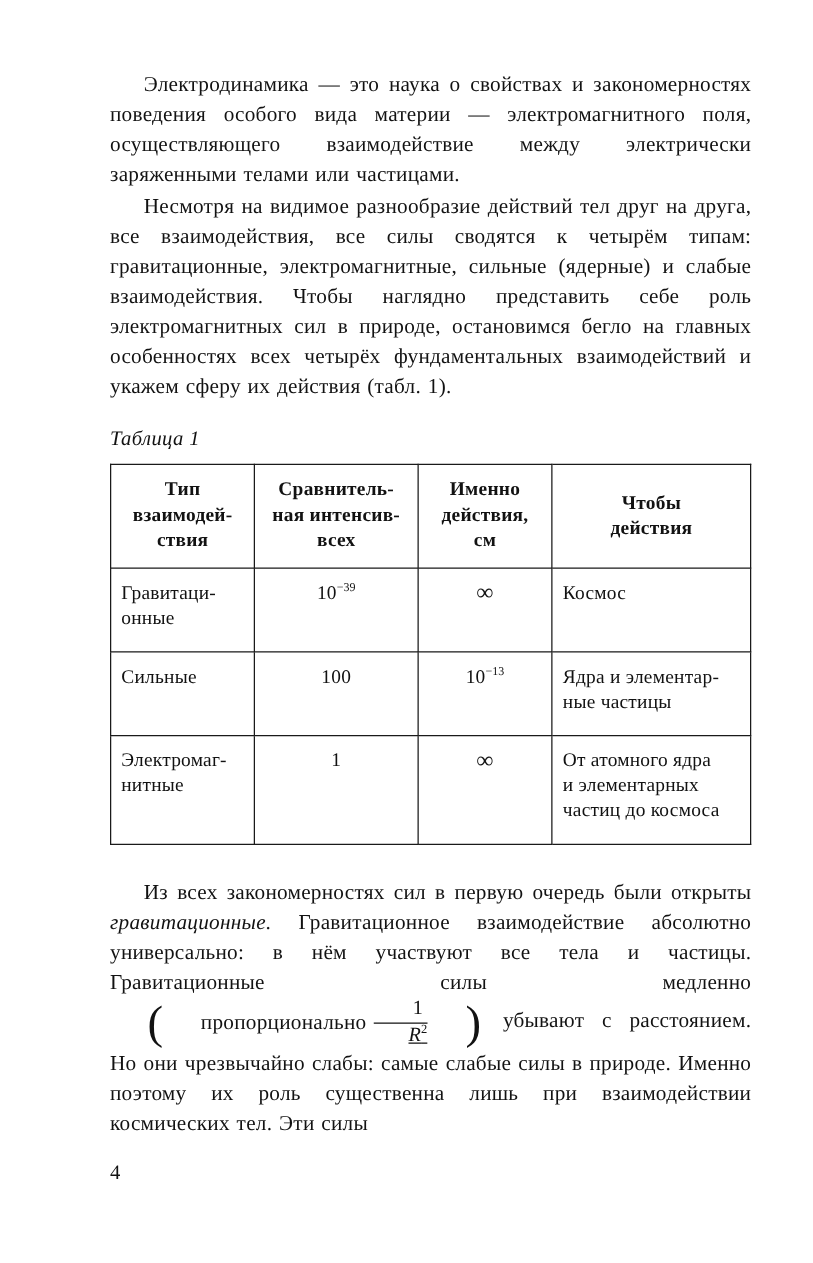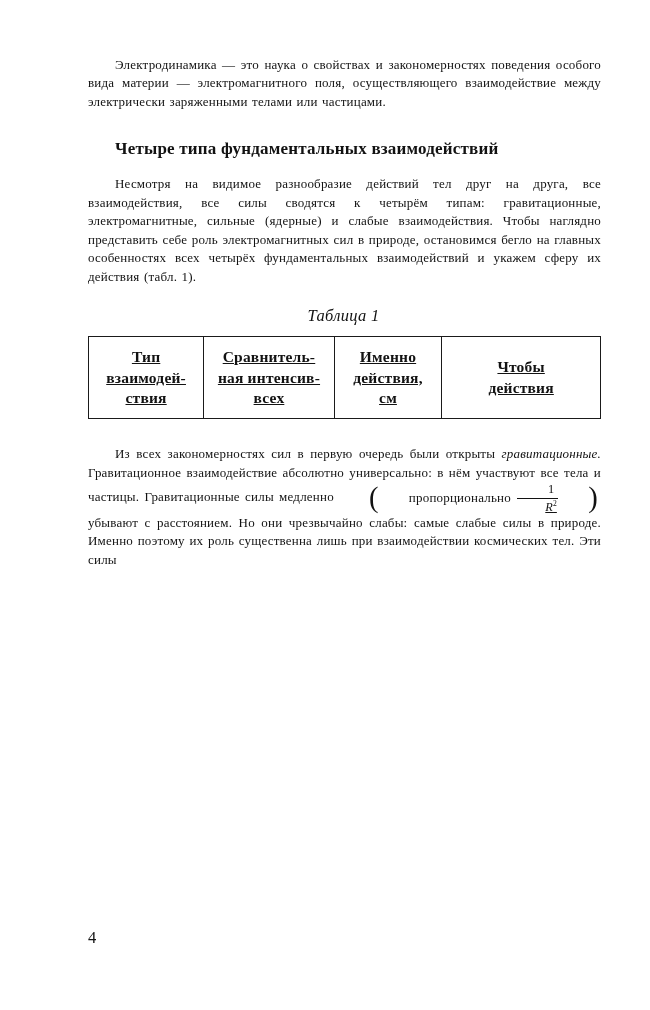--- a/index.html
+++ b/index.html
@@ -12,47 +12,46 @@
     overflow: hidden;
   }
   .page {
     position: relative;
     width: 650px;
     height: 1010px;
     background: #fff;
     padding: 56px 49px 0 88px;
   }
   .para {
-    font-size: 13px;
+    font-size: 17px;
     line-height: 1.42;
     text-align: justify;
     letter-spacing: 0.2px;
     word-spacing: 1px;
   }
   .indent { text-indent: 27px; }
   .heading {
     font-size: 17px;
     font-weight: bold;
     letter-spacing: 0.2px;
     padding-left: 27px;
     margin: 28px 0 16px 0;
   }
   .table-caption {
-    text-align: center;
+    text-align: left;
     font-style: italic;
     font-size: 16.5px;
     letter-spacing: 0.3px;
     margin: 20px 2px 10px 0;
   }
   table {
     width: 100%;
     border-collapse: collapse;
     table-layout: fixed;
     border: 1.5px solid #1a1a1a;
-    text-decoration: underline;
   }
   th, td {
     border: 1px solid #1a1a1a;
     font-size: 15.5px;
     line-height: 1.32;
     letter-spacing: 0.2px;
   }
   th {
     font-weight: bold;
     text-align: center;
@@ -110,21 +109,20 @@
     font-size: 16.5px;
   }
 </style>
 </head>
 <body>
 
 <div class="page">
 
   <p class="para indent">Электродинамика — это наука о свойствах и закономерностях поведения особого вида материи — электромагнитного поля, осуществляющего взаимодействие между электрически заряженными телами или частицами.</p>
 
-  <h2 class="heading">Четыре типа фундаментальных взаимодействий</h2>
 
   <p class="para indent">Несмотря на видимое разнообразие действий тел друг на друга, все взаимодействия, все силы сводятся к четырём типам: гравитационные, электромагнитные, сильные (ядерные) и слабые взаимодействия. Чтобы наглядно представить себе роль электромагнитных сил в природе, остановимся бегло на главных особенностях всех четырёх фундаментальных взаимодействий и укажем сферу их действия (табл. 1).</p>
 
   <div class="table-caption">Таблица 1</div>
 
   <table>
     <colgroup>
       <col style="width:22.5%">
       <col style="width:25.5%">
       <col style="width:21%">
@@ -139,20 +137,43 @@
 ная интенсив-
 всех</th>
         <th>Именно
 действия,
 см</th>
         <th>Чтобы
 действия</th>
       </tr>
     </thead>
     <tbody>
+      <tr>
+        <td class="cell-type">Гравитаци-
+онные</td>
+        <td class="cell-num"><span>10</span><sup>−39</sup></td>
+        <td class="cell-num"><span class="inf">∞</span><sup></sup></td>
+        <td class="cell-sphere">Космос</td>
+      </tr>
+      <tr>
+        <td class="cell-type">Сильные</td>
+        <td class="cell-num"><span>100</span><sup></sup></td>
+        <td class="cell-num"><span>10</span><sup>−13</sup></td>
+        <td class="cell-sphere">Ядра и элементар-
+ные частицы</td>
+      </tr>
+      <tr>
+        <td class="cell-type">Электромаг-
+нитные</td>
+        <td class="cell-num"><span>1</span><sup></sup></td>
+        <td class="cell-num"><span class="inf">∞</span><sup></sup></td>
+        <td class="cell-sphere">От атомного ядра
+и элементарных
+частиц до космоса</td>
+      </tr>
     </tbody>
   </table>
 
   <p class="para indent closing"><span>Из всех закономерностях сил в первую очередь были открыты </span><i>гравитационные.</i><span> Гравитационное взаимодействие абсолютно универсально: в нём участвуют все тела и частицы. Гравитационные силы медленно </span><span class="formula">
         <span class="paren">(</span>
         <span class="ftext">пропорционально</span>
         <span class="frac">
           <span class="num">1</span>
           <span class="den"><i>R</i><sup>2</sup></span>
         </span>

